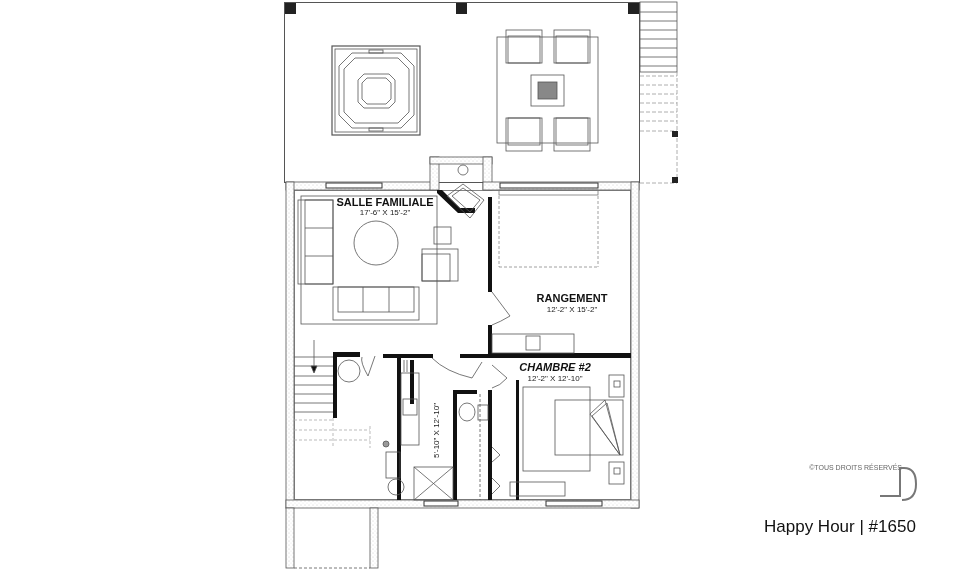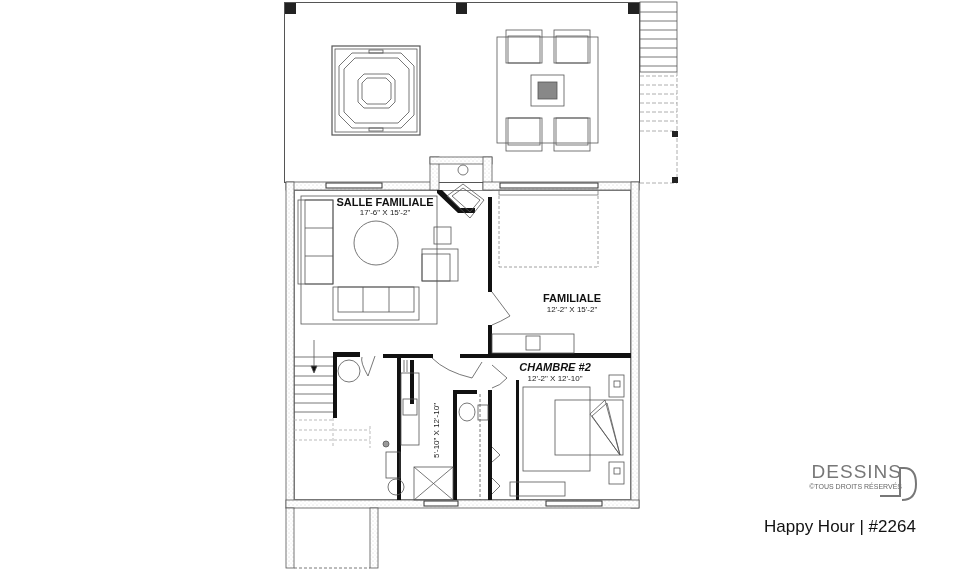--- a/index.html
+++ b/index.html
@@ -204,26 +204,25 @@
     <rect x="609" y="375" width="15" height="22"></rect>
       <rect x="614" y="381" width="6" height="6"></rect>
     <rect x="609" y="462" width="15" height="22"></rect>
       <rect x="614" y="468" width="6" height="6"></rect>
     <rect x="510" y="482" width="55" height="14"></rect>
   </g>
 </svg>
 
 <div class="room-label" style="left:385px;top:196px;">SALLE FAMILIALE</div>
 <div class="room-dim" style="left:385px;top:208px;">17'-6" X 15'-2"</div>
-<div class="room-label" style="left:572px;top:292px;">FAMILIALE</div>
+<div class="room-label" style="left:572px;top:292px;">RANGEMENT</div>
 <div class="room-dim" style="left:572px;top:305px;">12'-2" X 15'-2"</div>
 <div class="room-label" style="left:555px;top:361px;font-style:italic;">CHAMBRE #2</div>
 <div class="room-dim" style="left:555px;top:374px;">12'-2" X 12'-10"</div>
 <div class="rot-dim" style="left:432px;top:458px;">5'-10" X 12'-10"</div>
 
 <div class="brand">
-  <div class="l1">DESSINS</div>
   <div class="l3">©TOUS DROITS RÉSERVÉS</div>
 </div>
 <svg style="position:absolute;left:872px;top:464px;" width="50" height="40" viewBox="0 0 50 40">
   <path d="M8 32 L28 32 L28 4 L32 4 Q44 4 44 20 Q44 36 30 36" fill="none" stroke="#777" stroke-width="2"></path>
 </svg>
-<div class="caption">Happy Hour | #2264</div>
+<div class="caption">Happy Hour | #1650</div>
 
 </body></html>

